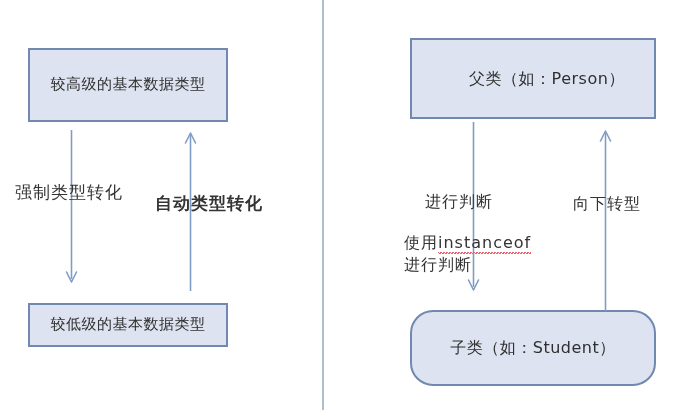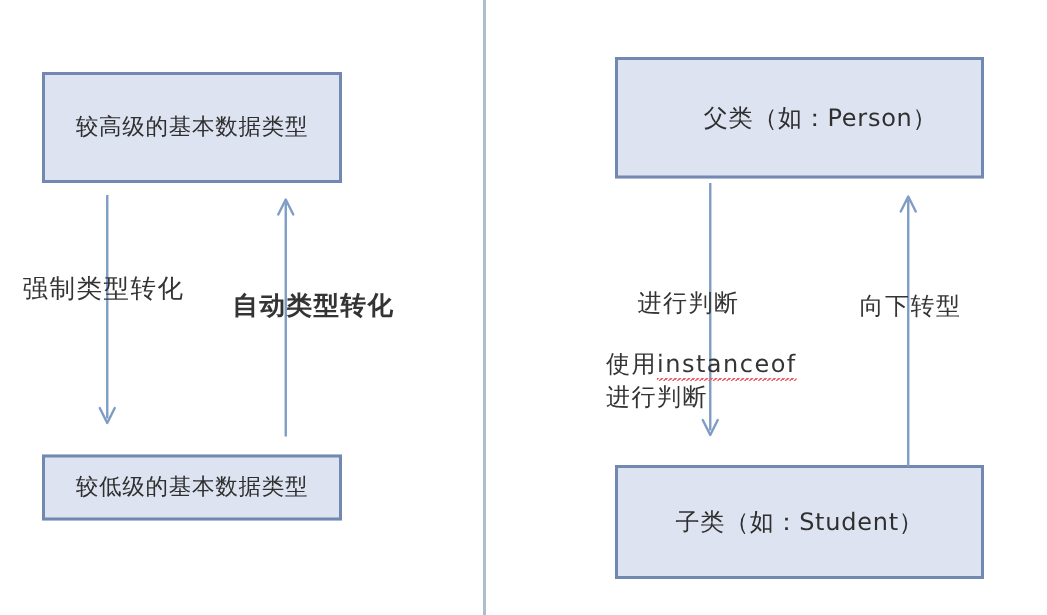--- a/index.html
+++ b/index.html
@@ -54,20 +54,21 @@
   #box-parent-class {
     left: 410px; top: 38px;
     width: 246px; height: 81px;
     font-size: 16px;
     padding-left: 28px;
   }
   #box-child-class {
     left: 410px; top: 310px;
     width: 246px; height: 76px;
     font-size: 16px;
+    border-radius: 23px;
   }
 
   
   #divider {
     position: absolute;
     left: 322px; top: 0;
     width: 2px; height: 410px;
     background: #aebfcc;
   }
 

